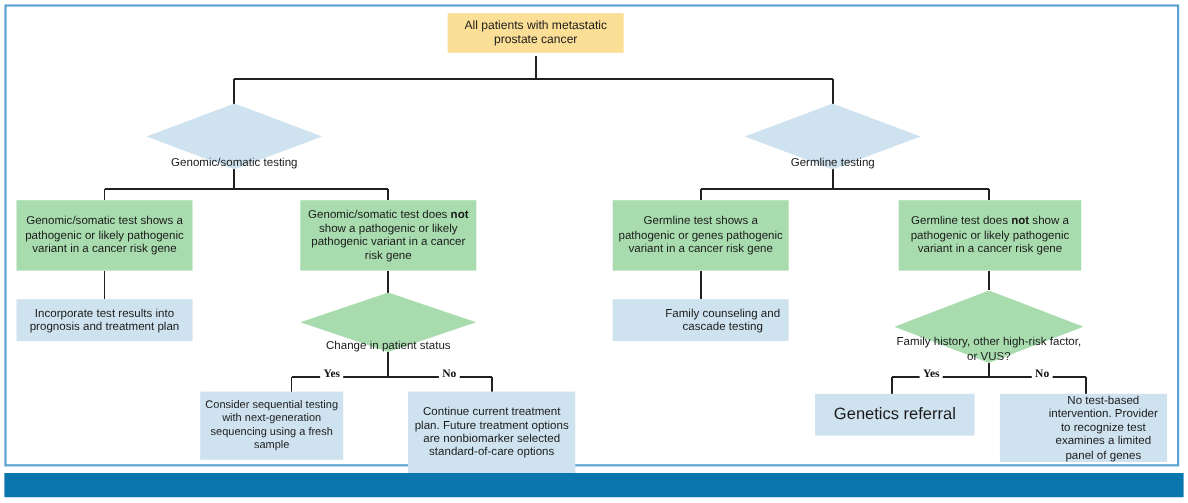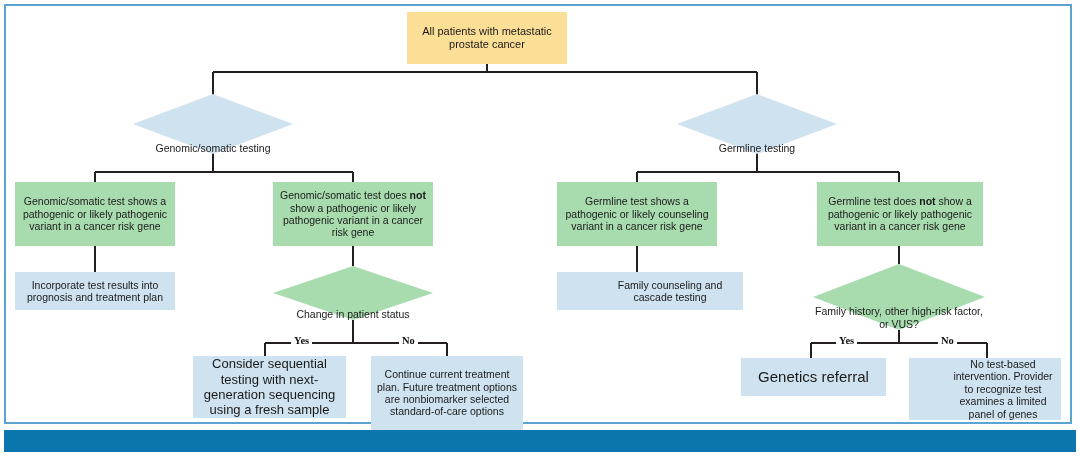--- a/index.html
+++ b/index.html
@@ -111,21 +111,21 @@
       <path d="M265,343 L265,356"></path>
       <path d="M447,343 L447,356"></path>
 
       <path d="M899,330 L899,343"></path>
       <path d="M811,343 L987,343"></path>
       <path d="M811,343 L811,358"></path>
       <path d="M987,343 L987,358"></path>
     </g>
   </svg>
 
-  <div class="node box amber" style="left:407px;top:12px;width:160px;height:52px;font-size:11px;">
+  <div class="node box amber" style="left:407px;top:12px;width:160px;height:36px;font-size:11px;">
     <span>All patients with metastatic prostate cancer</span>
   </div>
 
   <div class="diamond" style="left:133px;top:94px;width:160px;height:60px;">
     <svg class="dshape" viewBox="0 0 160 60" preserveAspectRatio="none">
       <polygon points="80,0 160,30 80,60 0,30" fill="#cfe2ef"></polygon>
     </svg>
     <div class="dlabel" style="font-size:10.5px;">
       <span>Genomic/somatic testing</span>
     </div>
@@ -142,60 +142,60 @@
 
   <div class="node box green" style="left:15px;top:182px;width:160px;height:64px;font-size:10.5px;">
     <span>Genomic/somatic test shows a pathogenic or likely pathogenic variant in a cancer risk gene</span>
   </div>
 
   <div class="node box green" style="left:273px;top:182px;width:160px;height:64px;font-size:10.5px;">
     <span>Genomic/somatic test does <b>not</b> show a pathogenic or likely pathogenic variant in a cancer risk gene</span>
   </div>
 
   <div class="node box green" style="left:557px;top:182px;width:160px;height:64px;font-size:10.5px;">
-    <span>Germline test shows a pathogenic or likely counseling variant in a cancer risk gene</span>
+    <span>Germline test shows a pathogenic or genes pathogenic variant in a cancer risk gene</span>
   </div>
 
   <div class="node box green" style="left:817px;top:182px;width:166px;height:64px;font-size:10.5px;">
     <span>Germline test does <b>not</b> show a pathogenic or likely pathogenic variant in a cancer risk gene</span>
   </div>
 
   <div class="node box blue" style="left:15px;top:272px;width:160px;height:38px;font-size:10.5px;">
     <span>Incorporate test results into prognosis and treatment plan</span>
   </div>
 
   <div class="diamond" style="left:273px;top:266px;width:160px;height:54px;">
     <svg class="dshape" viewBox="0 0 160 54" preserveAspectRatio="none">
       <polygon points="80,0 160,27 80,54 0,27" fill="#a8dcae"></polygon>
     </svg>
     <div class="dlabel" style="font-size:10.5px;">
       <span>Change in patient status</span>
     </div>
   </div>
 
-  <div class="node box blue" style="left:557px;top:272px;width:186px;height:38px;font-size:10.5px;padding-left:44px;">
+  <div class="node box blue" style="left:557px;top:272px;width:160px;height:38px;font-size:10.5px;padding-left:44px;">
     <span>Family counseling and cascade testing</span>
   </div>
 
   <div class="diamond" style="left:813px;top:264px;width:172px;height:66px;text-decoration:underline;">
     <svg class="dshape" viewBox="0 0 172 66" preserveAspectRatio="none">
       <polygon points="86,0 172,33 86,66 0,33" fill="#a8dcae"></polygon>
     </svg>
     <div class="dlabel" style="font-size:10.5px;">
       <span>Family history, other high-risk factor, or VUS?</span>
     </div>
   </div>
 
   <div class="yn" style="left:291px;top:335px;font-size:10.5px;">Yes</div>
   <div class="yn" style="left:399px;top:335px;font-size:10.5px;">No</div>
 
   <div class="yn" style="left:836px;top:335px;font-size:10.5px;">Yes</div>
   <div class="yn" style="left:938px;top:335px;font-size:10.5px;">No</div>
 
-  <div class="node box blue" style="left:193px;top:356px;width:153px;height:62px;font-size:13px;">
+  <div class="node box blue" style="left:182px;top:356px;width:130px;height:62px;font-size:10px;">
     <span>Consider sequential testing with next-generation sequencing using a fresh sample</span>
   </div>
 
   <div class="node box blue" style="left:371px;top:356px;width:152px;height:74px;font-size:10.5px;">
     <span>Continue current treatment plan. Future treatment options are nonbiomarker selected standard-of-care options</span>
   </div>
 
   <div class="node box blue" style="left:741px;top:358px;width:145px;height:38px;font-size:15px;">
     <span>Genetics referral</span>
   </div>

